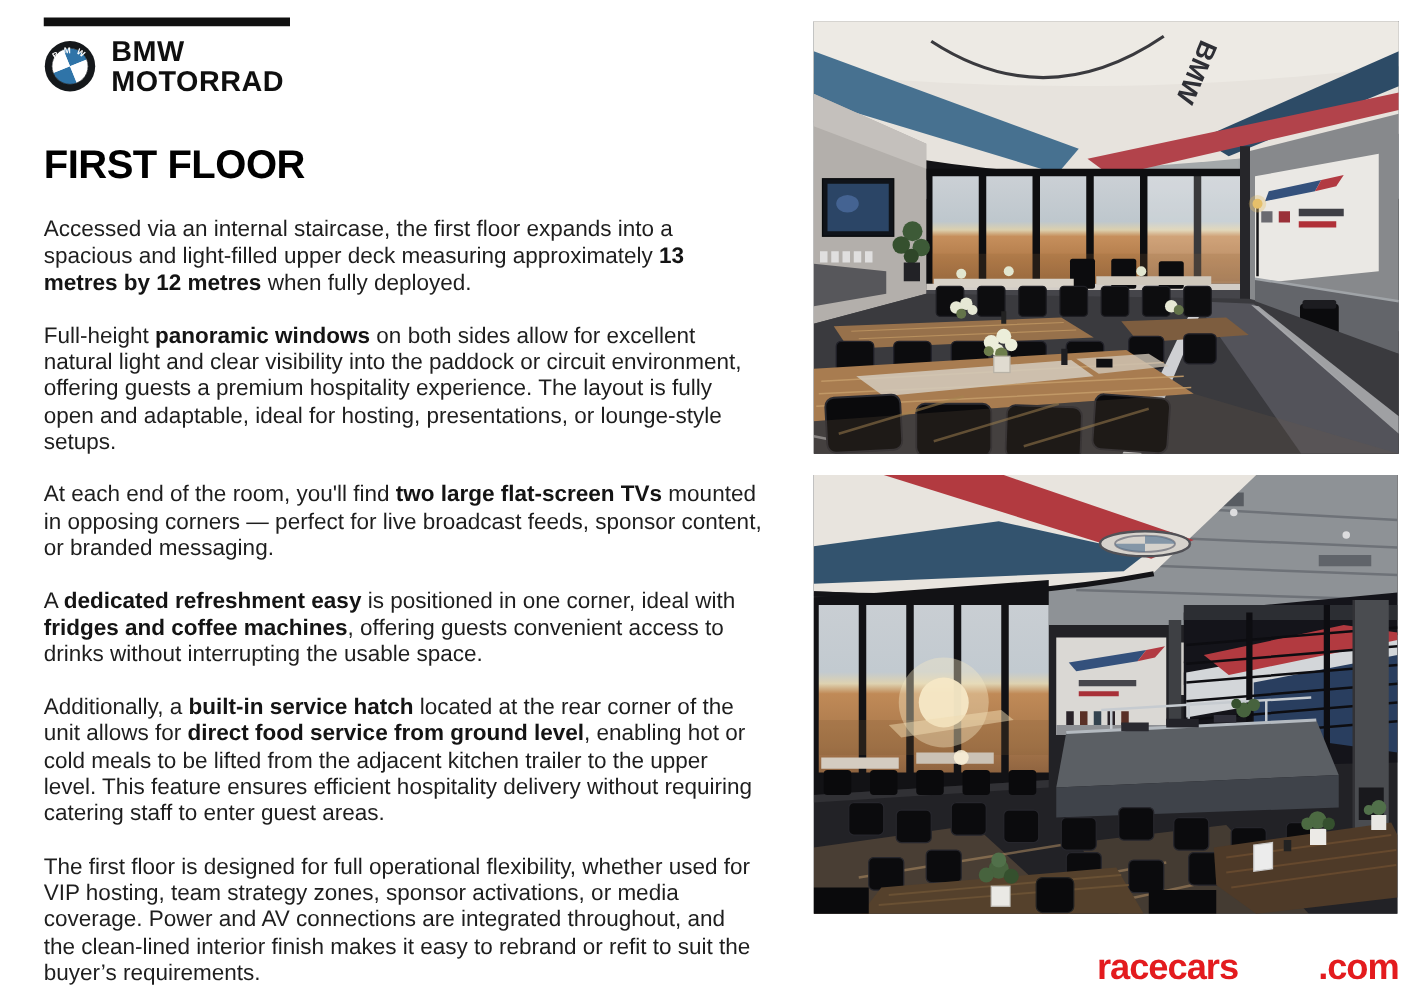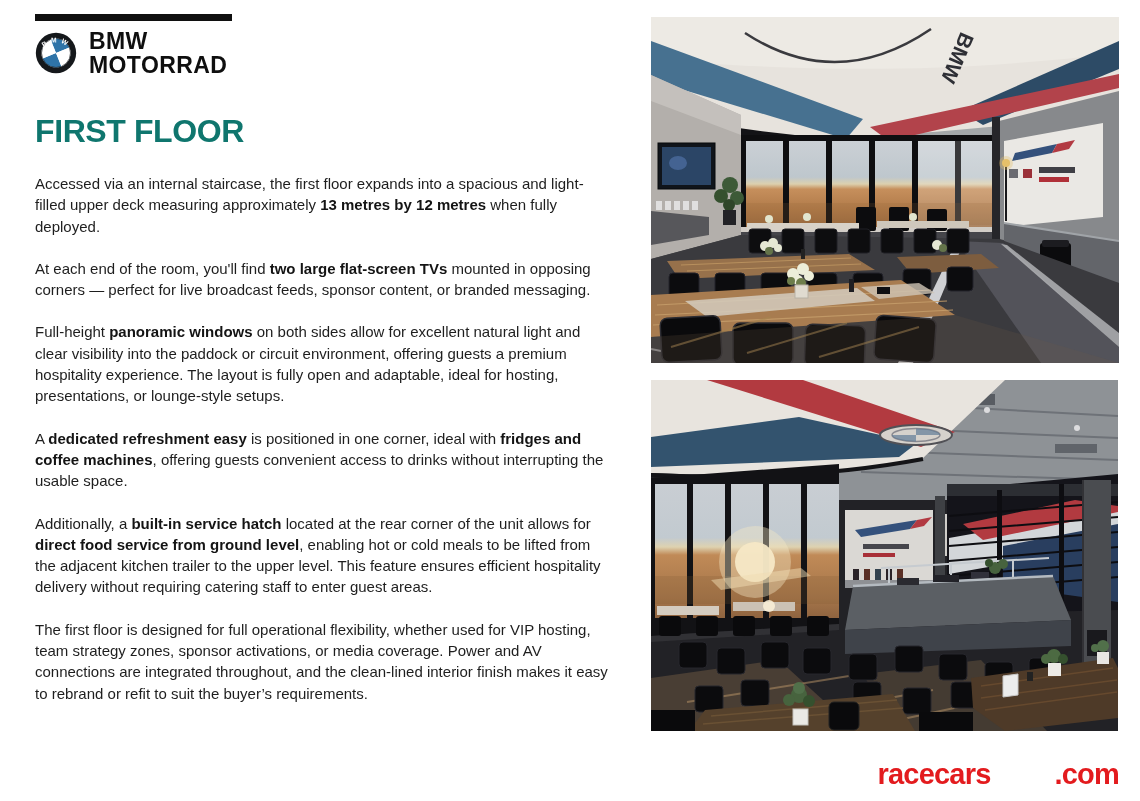--- a/index.html
+++ b/index.html
@@ -10,23 +10,23 @@
     -webkit-font-smoothing:antialiased;
   }
   .left-col{position:absolute;left:35px;top:14px;width:575px;}
   .top-bar{width:197px;height:7px;background:#101010;}
   .brand-row{display:flex;align-items:center;gap:12px;margin-top:8px;}
   .roundel{width:42px;height:42px;flex:0 0 auto;}
   .roundel svg{width:42px;height:42px;display:block;}
   .wordmark{font-weight:bold;color:#0f0f0f;font-size:23px;line-height:24px;letter-spacing:.4px;}
   .page-title{
     margin:36px 0 16px 0;font-size:32px;line-height:36px;font-weight:bold;
-    letter-spacing:-.4px;color:#0f766e;
+    letter-spacing:-.4px;color:#000000;
   }
-  .article{margin-top:24px;font-size:15px;line-height:21.3px;color:#1e1e1e;}
+  .article{margin-top:24px;font-size:18px;line-height:21.3px;color:#1e1e1e;}
   .article p{margin:0 0 21px 0;}
   .article strong{font-weight:bold;color:#141414;}
   .photo{position:absolute;left:651px;background:#2a2a2e;}
   #photo1{top:17px;width:468px;height:346px;}
   #photo2{top:380px;width:467px;height:351px;}
   .photo svg{display:block;width:100%;height:100%;}
   .site-footer{
     position:absolute;right:21px;bottom:12px;
     display:flex;align-items:baseline;
   }
@@ -62,22 +62,22 @@
     <div class="wordmark">
       <div>BMW</div>
       <div>MOTORRAD</div>
     </div>
   </div>
 
   <h1 class="page-title">FIRST FLOOR</h1>
 
   <div class="article">
       <p><span>Accessed via an internal staircase, the first floor expands into a spacious and light-filled upper deck measuring approximately </span><strong>13 metres by 12 metres</strong><span> when fully deployed.</span></p>
+      <p><span>Full-height </span><strong>panoramic windows</strong><span> on both sides allow for excellent natural light and clear visibility into the paddock or circuit environment, offering guests a premium hospitality experience. The layout is fully open and adaptable, ideal for hosting, presentations, or lounge-style setups.</span></p>
       <p><span>At each end of the room, you'll find </span><strong>two large flat-screen TVs</strong><span> mounted in opposing corners — perfect for live broadcast feeds, sponsor content, or branded messaging.</span></p>
-      <p><span>Full-height </span><strong>panoramic windows</strong><span> on both sides allow for excellent natural light and clear visibility into the paddock or circuit environment, offering guests a premium hospitality experience. The layout is fully open and adaptable, ideal for hosting, presentations, or lounge-style setups.</span></p>
       <p><span>A </span><strong>dedicated refreshment easy</strong><span> is positioned in one corner, ideal with </span><strong>fridges and coffee machines</strong><span>, offering guests convenient access to drinks without interrupting the usable space.</span></p>
       <p><span>Additionally, a </span><strong>built-in service hatch</strong><span> located at the rear corner of the unit allows for </span><strong>direct food service from ground level</strong><span>, enabling hot or cold meals to be lifted from the adjacent kitchen trailer to the upper level. This feature ensures efficient hospitality delivery without requiring catering staff to enter guest areas.</span></p>
       <p><span>The first floor is designed for full operational flexibility, whether used for VIP hosting, team strategy zones, sponsor activations, or media coverage. Power and AV connections are integrated throughout, and the clean-lined interior finish makes it easy to rebrand or refit to suit the buyer’s requirements.</span></p>
     </div>
 </div>
 
 <div class="photo" id="photo1">
 <svg viewBox="0 0 468 346" preserveAspectRatio="none" aria-hidden="true">
   <defs>
     <linearGradient id="paneView1" x1="0" y1="0" x2="0" y2="1">

